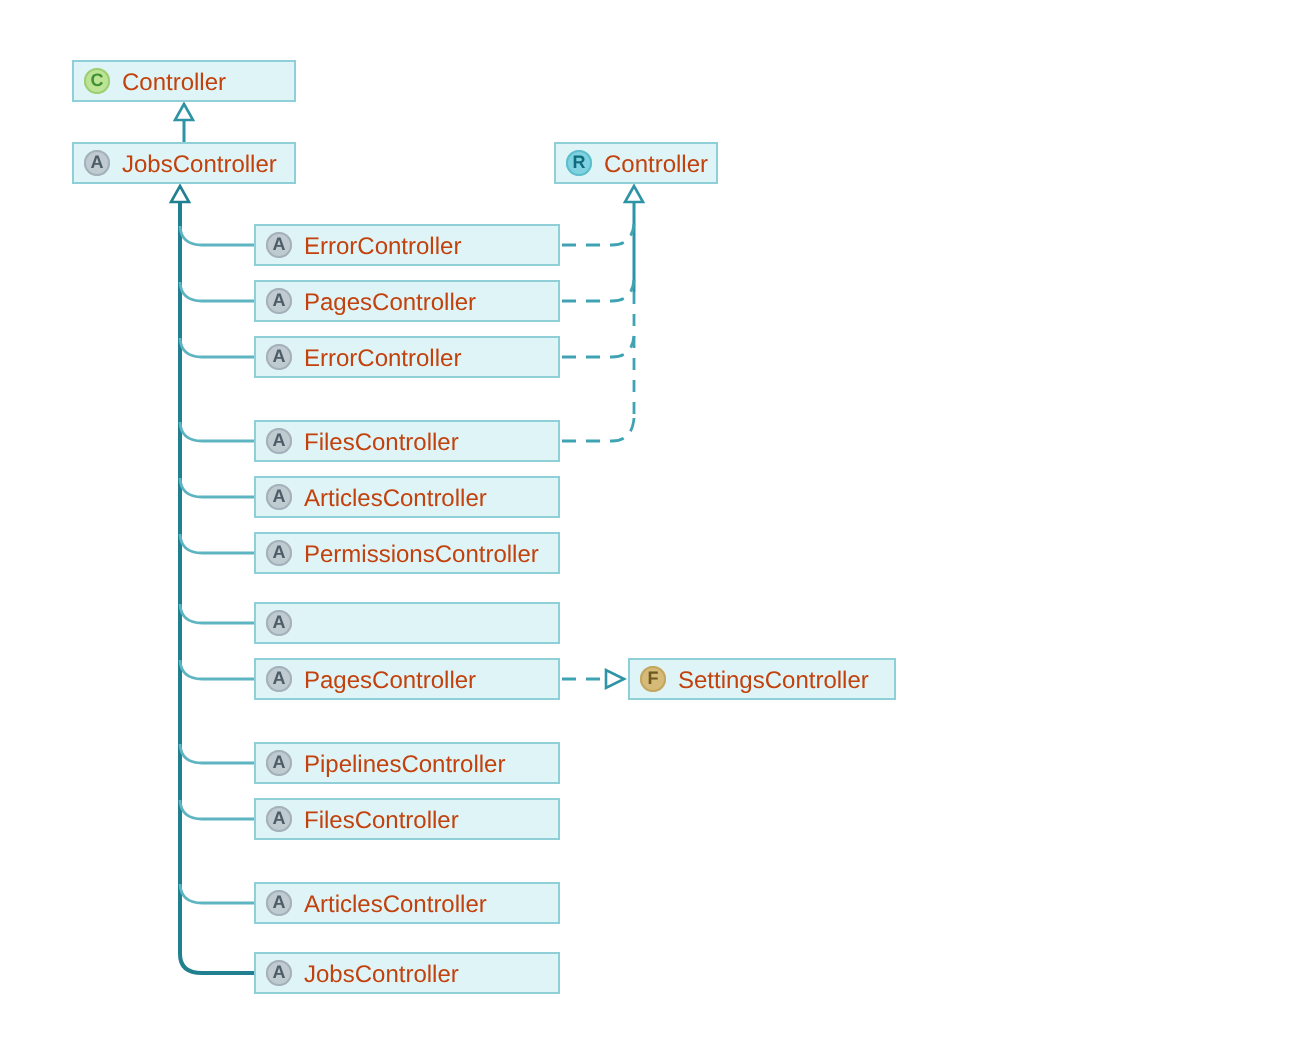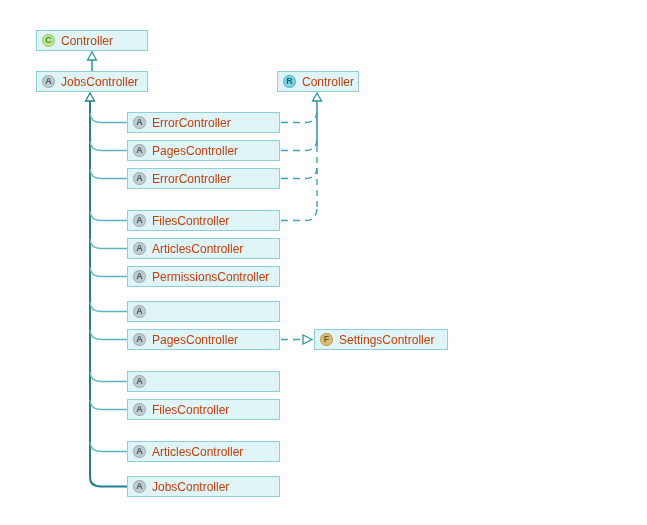--- a/index.html
+++ b/index.html
@@ -135,20 +135,21 @@
     <span class="node-label">PagesController</span>
   </div>
 
   <div class="node" style="left:314px;top:329px;width:134px;">
     <span class="node-icon icon-trait-f">F</span>
     <span class="node-label">SettingsController</span>
   </div>
 
   <div class="node" style="left:127px;top:371px;width:153px;">
     <span class="node-icon icon-abstract">A</span>
+    <span class="node-label">PipelinesController</span>
   </div>
 
   <div class="node" style="left:127px;top:399px;width:153px;">
     <span class="node-icon icon-abstract">A</span>
     <span class="node-label">FilesController</span>
   </div>
 
   <div class="node" style="left:127px;top:441px;width:153px;">
     <span class="node-icon icon-abstract">A</span>
     <span class="node-label">ArticlesController</span>

